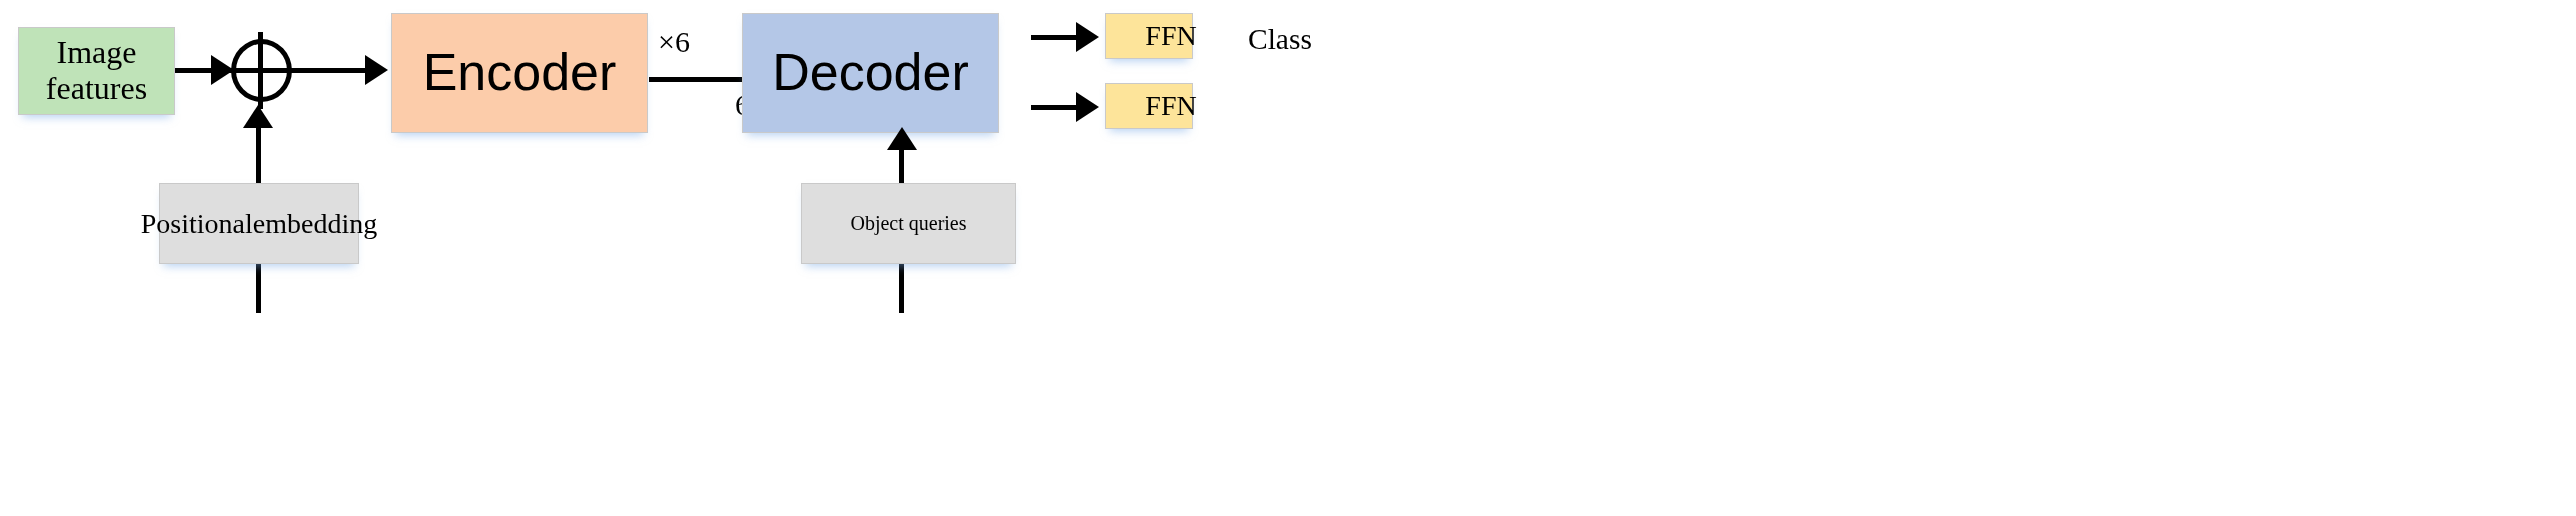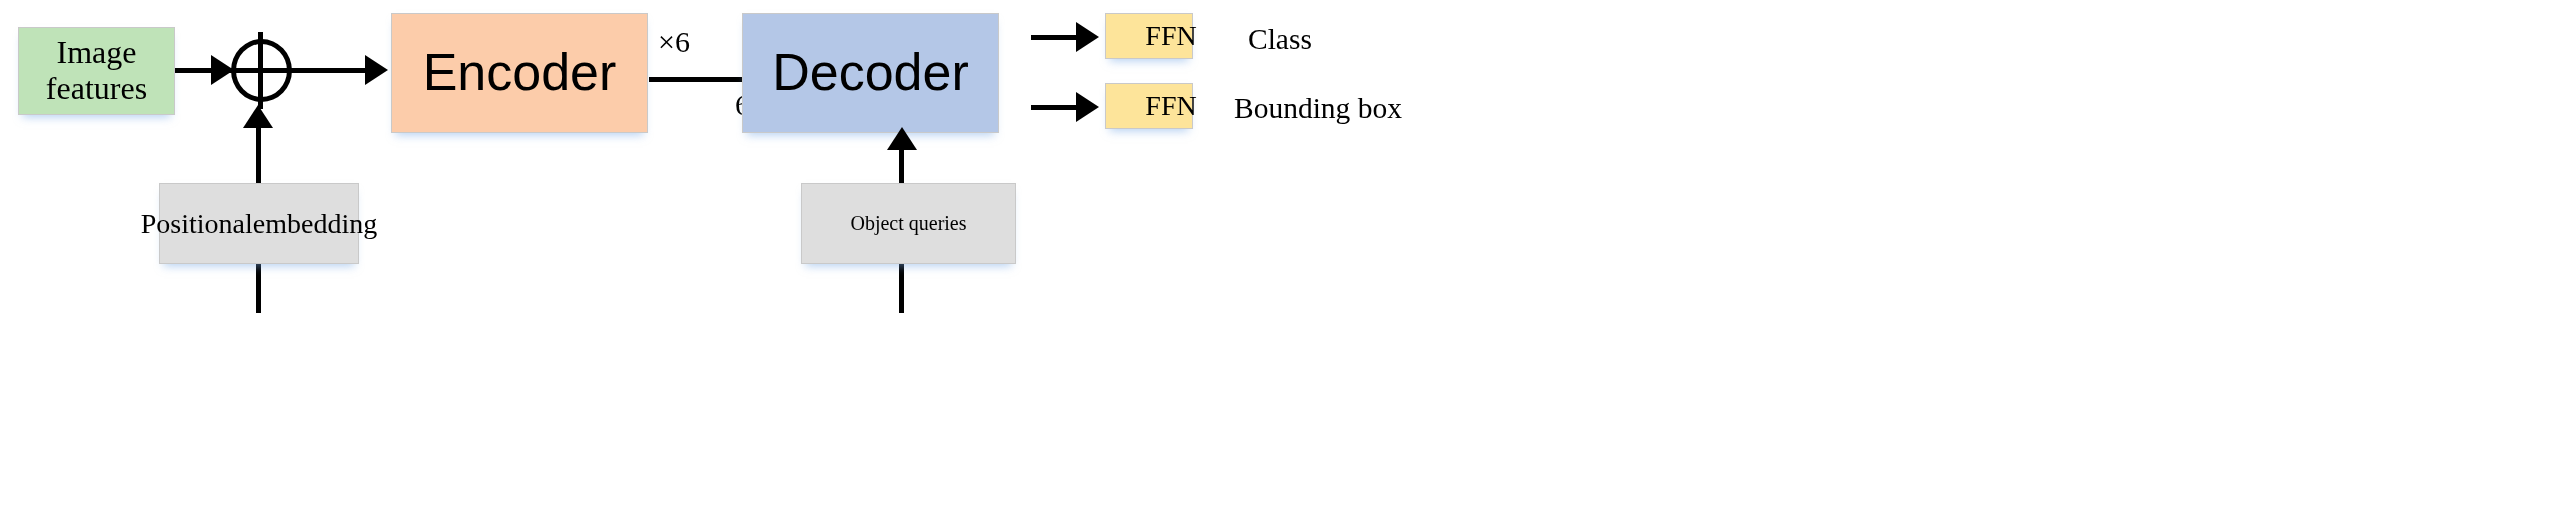--- a/index.html
+++ b/index.html
@@ -124,21 +124,20 @@
   <div class="box box-yellow serif" style="left:1105px;top:12.5px;width:88px;height:46px;font-size:28px;">
     <span>FFN</span>
   </div>
 
   <div class="box box-yellow serif" style="left:1105px;top:83px;width:88px;height:46px;font-size:28px;">
     <span>FFN</span>
   </div>
 
   <div class="label" style="left:1248px;top:23px;font-size:29.5px;">Class</div>
 
-  <div class="label" style="left:1234px;top:92px;font-size:29.5px;">Bounding box</div>
 
   <div class="box box-gray serif" style="left:159px;top:183px;width:200px;height:81px;flex-direction:row;font-size:28px;">
     <span>Positional</span>
     <span>embedding</span>
   </div>
 
   <div class="box box-gray serif" style="left:801px;top:183px;width:215px;height:81px;font-size:20px;">
     <span>Object queries</span>
   </div>
 

